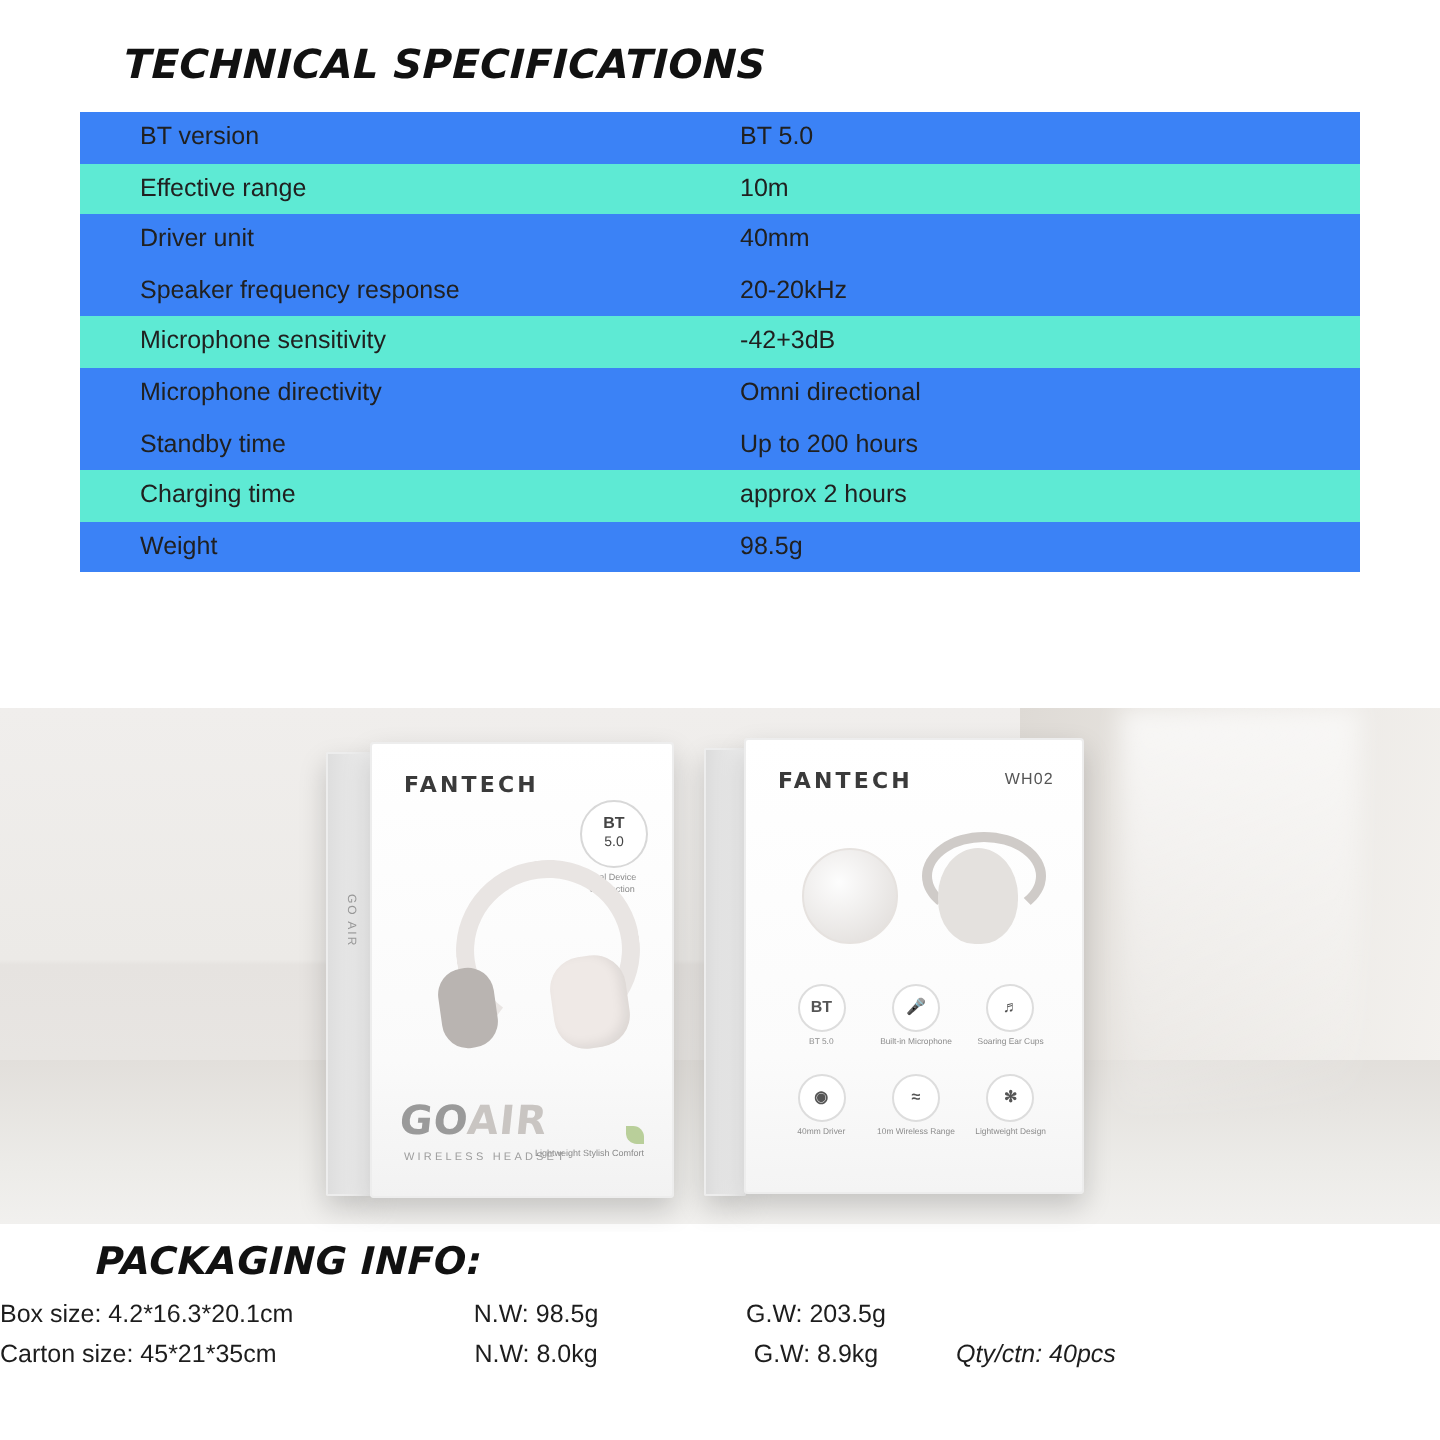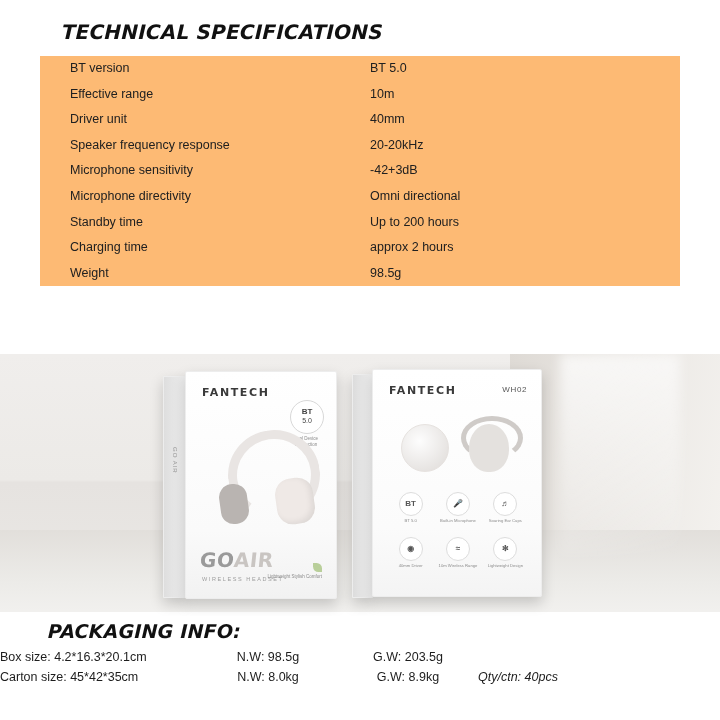--- a/index.html
+++ b/index.html
@@ -38,24 +38,24 @@
   }
   .spec-table {
     width: 640px;
     border-collapse: collapse;
     margin-left: 0;
   }
   .spec-table tr {
     height: 25.6px;
   }
   .spec-table tr.odd td {
-    background: #fdba74;
+    background: #3b82f6;
   }
   .spec-table tr.even td {
-    background: #fdba74;
+    background: #5eead4;
   }
   .spec-table td {
     font-size: 12.5px;
     color: #202020;
     padding: 0;
     vertical-align: middle;
     line-height: 25.6px;
   }
   .spec-table td.k {
     width: 310px;
@@ -500,21 +500,21 @@
   <div class="pack">
     <div class="pack-title">PACKAGING INFO:</div>
     <div class="pack-rows">
       <div class="pack-row">
         <div class="c1">Box size: 4.2*16.3*20.1cm</div>
         <div class="c2">N.W: 98.5g</div>
         <div class="c3">G.W: 203.5g</div>
         <div class="c4"></div>
       </div>
       <div class="pack-row">
-        <div class="c1">Carton size: 45*42*35cm</div>
+        <div class="c1">Carton size: 45*21*35cm</div>
         <div class="c2">N.W: 8.0kg</div>
         <div class="c3">G.W: 8.9kg</div>
         <div class="c4">Qty/ctn: 40pcs</div>
       </div>
     </div>
   </div>
 
 </div>
 
 </body></html>

